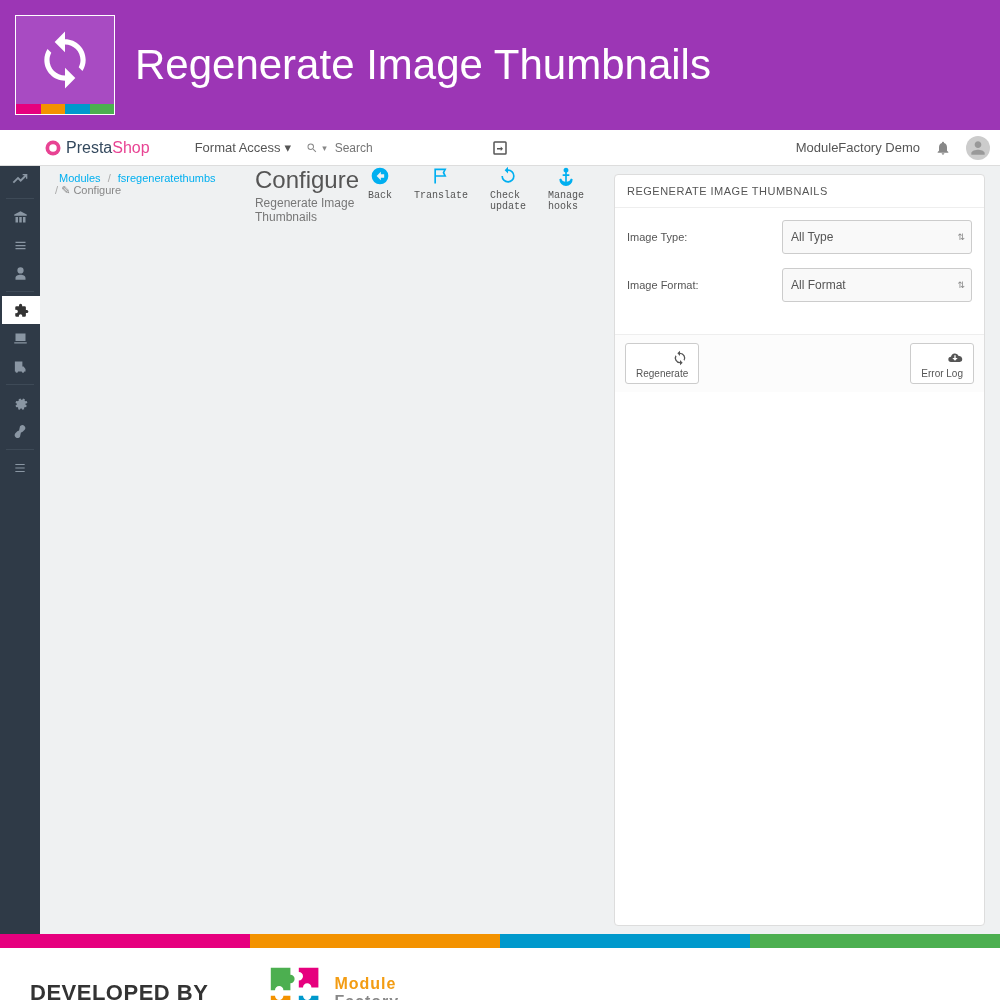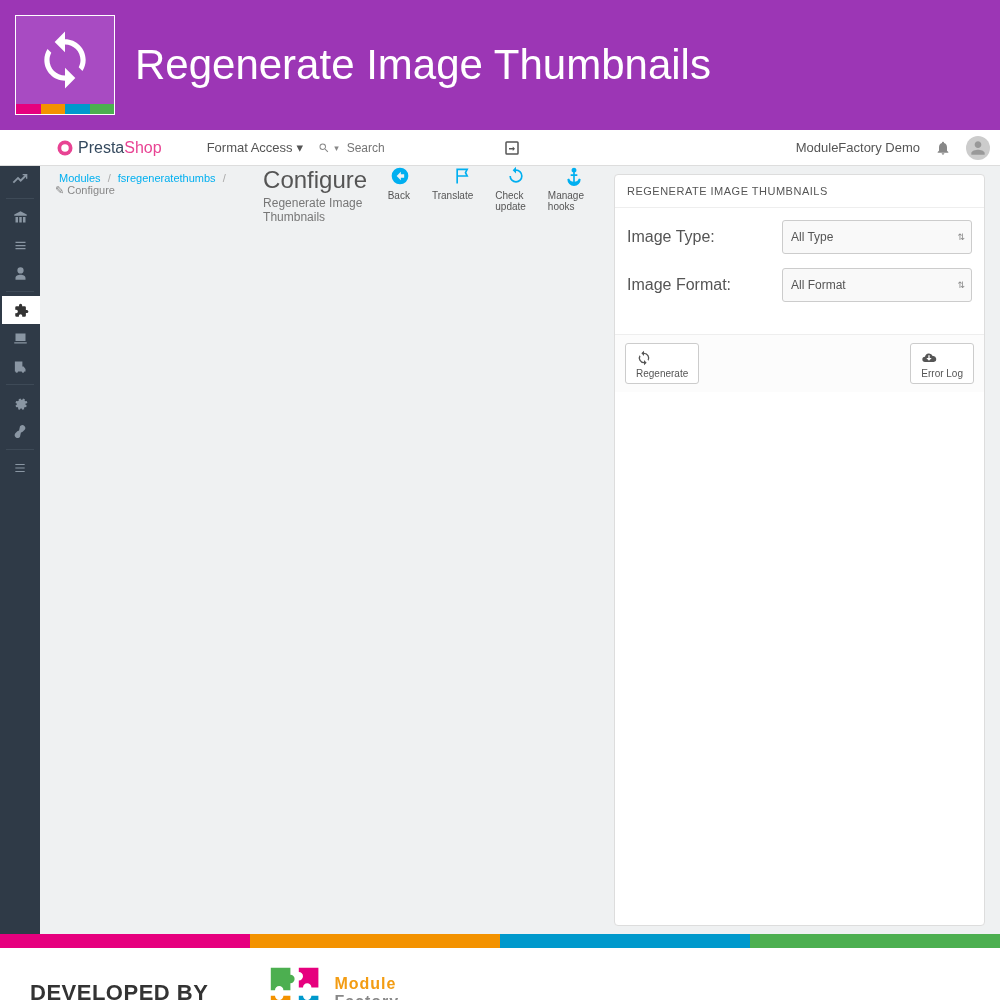--- a/index.html
+++ b/index.html
@@ -7,21 +7,21 @@
 
 
 .banner { background: #9c36b5; height: 130px; display: flex; align-items: center; padding: 0 15px; }
 .banner-icon-box { width: 100px; height: 100px; background: #a84bc2; border: 1px solid #fff; position: relative; display: flex; flex-direction: column; }
 .banner-icon-box .icon-main { flex: 1; display: flex; align-items: center; justify-content: center; }
 .banner-icon-box .bottom-stripes { display: flex; height: 10px; }
 .banner-icon-box .bottom-stripes div { flex: 1; }
 .banner-title { color: #fff; font-size: 42px; font-weight: 400; margin-left: 20px; }
 
 
-.topbar { height: 36px; background: #fff; border-bottom: 1px solid #ddd; display: flex; align-items: center; padding: 0 10px 0 56px; }
+.topbar { height: 36px; background: #fff; border-bottom: 1px solid #ddd; display: flex; align-items: center; padding: 0 10px 0 44px; }
 .logo-text { font-size: 16px; font-weight: 400; display: flex; align-items: center; }
 .logo-text .presta { color: #34495e; }
 .logo-text .shop { color: #e84393; font-weight: 500; }
 .quick-access { margin-left: 45px; color: #555; font-size: 13px; cursor: pointer; display: flex; align-items: center; gap: 4px; }
 .search-box { margin-left: 15px; display: flex; align-items: center; gap: 4px; }
 .search-icon { color: #888; font-size: 12px; }
 .search-input { border: none; outline: none; font-size: 12px; padding: 4px; width: 150px; }
 .cart-icon-top { margin-left: 10px; color: #555; }
 .topbar-right { margin-left: auto; display: flex; align-items: center; gap: 15px; color: #555; font-size: 13px; }
 .bell-icon, .avatar { color: #888; }
@@ -36,33 +36,33 @@
 
 .content { flex: 1; background: #eff1f2; display: flex; flex-direction: row; }
 .breadcrumb { padding: 6px 15px; font-size: 11px; color: #888; }
 .breadcrumb a { color: #00aff0; text-decoration: none; margin: 0 4px; }
 .breadcrumb .sep { color: #aaa; }
 
 .page-header { display: flex; padding: 0 15px 10px; }
 .page-header-left h1 { font-size: 24px; font-weight: 400; color: #555; }
 .page-header-left .subtitle { font-size: 12px; color: #777; margin-top: 2px; }
 .page-actions { margin-left: auto; display: flex; gap: 22px; }
-.page-action { display: flex; flex-direction: column; align-items: flex-end; cursor: pointer; color: #00aff0; font-size: 11px; gap: 4px; }
+.page-action { display: flex; flex-direction: column; align-items: center; cursor: pointer; color: #00aff0; font-size: 11px; gap: 4px; font-family: Liberation Mono, monospace; }
 .page-action .label { color: #555; font-size: 10px; }
 
 .panel { margin: 8px 15px; background: #fff; border: 1px solid #ddd; border-radius: 4px; }
 .panel-heading { padding: 10px 12px; font-size: 11px; letter-spacing: 0.5px; color: #555; text-transform: uppercase; border-bottom: 1px solid #eee; }
 .panel-body { padding: 12px 12px 18px; }
 .form-row { display: flex; align-items: center; margin-bottom: 14px; }
-.form-label { width: 155px; text-align: left; font-size: 16px; color: #555; }
+.form-label { width: 155px; text-align: left; font-size: 11px; color: #555; }
 .form-select { width: 190px; height: 28px; border: 1px solid #ccc; border-radius: 3px; font-size: 12px; padding: 16px 8px; color: #555; background: #f9f9f9; position: relative; display: flex; align-items: center; }
 .form-select::after { content: "⇅"; position: absolute; right: 6px; font-size: 9px; color: #888; }
 
 .panel-footer { border-top: 1px solid #eee; padding: 8px 10px; display: flex; background: #fcfcfc; }
-.btn-footer { border: 1px solid #ccc; background: #fff; border-radius: 3px; padding: 6px 10px 4px; display: flex; flex-direction: column; align-items: flex-start; cursor: pointer; font-size: 10px; color: #555; min-width: 58px; }
+.btn-footer { border: 1px solid #ccc; background: #fff; border-radius: 3px; padding: 6px 10px 4px; display: flex; flex-direction: column; align-items: flex-end; cursor: pointer; font-size: 10px; color: #555; min-width: 58px; }
 .btn-footer .icon { font-size: 14px; color: #666; margin-bottom: 2px; }
 .btn-footer.right { margin-left: auto; }
 
 
 .color-bar { display: flex; height: 14px; }
 .color-bar div { flex: 1; }
 
 
 .footer { height: 90px; display: flex; align-items: center; padding: 0 30px; gap: 60px; }
 .footer .dev-by { font-size: 22px; font-weight: 800; letter-spacing: 0.5px; color: #333; text-transform: uppercase; font-family: Arial Black, Arial, sans-serif; }

